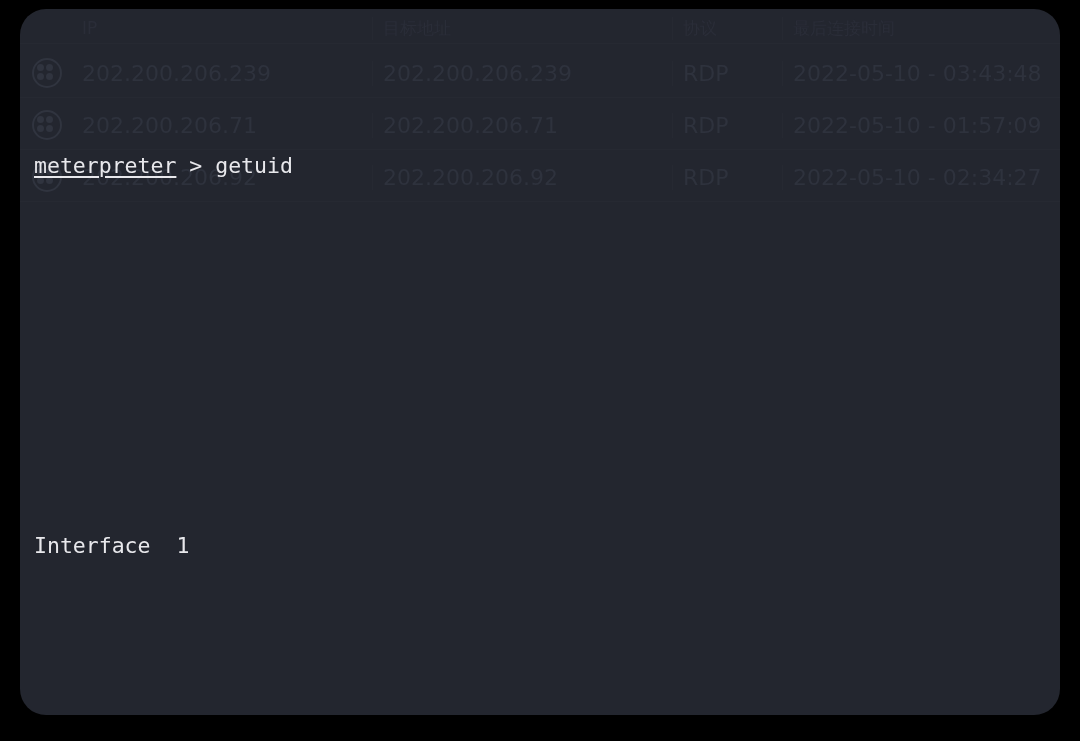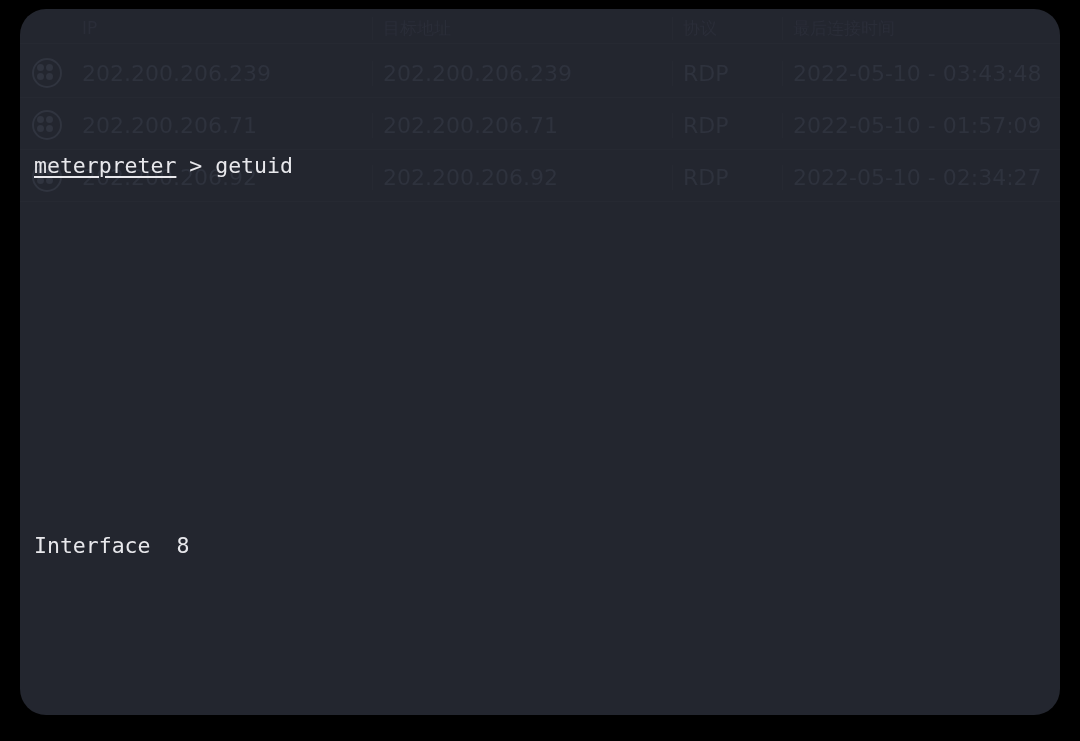--- a/index.html
+++ b/index.html
@@ -170,21 +170,21 @@
     </div>
 
     <div id="term-text">
 
       <span class="tline"><span class="prompt-user">meterpreter</span><span> &gt; </span><span>getuid</span></span>
 
 
 
       <span class="tline blank"> </span>
 
-      <span class="tline">Interface  8</span>
+      <span class="tline">Interface  1</span>
 
       <span class="rule-line"></span>
 
       
       
       
       
       
       
       

